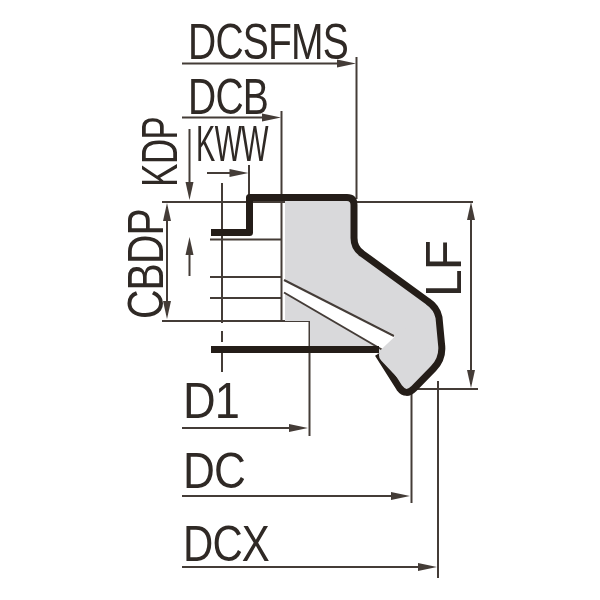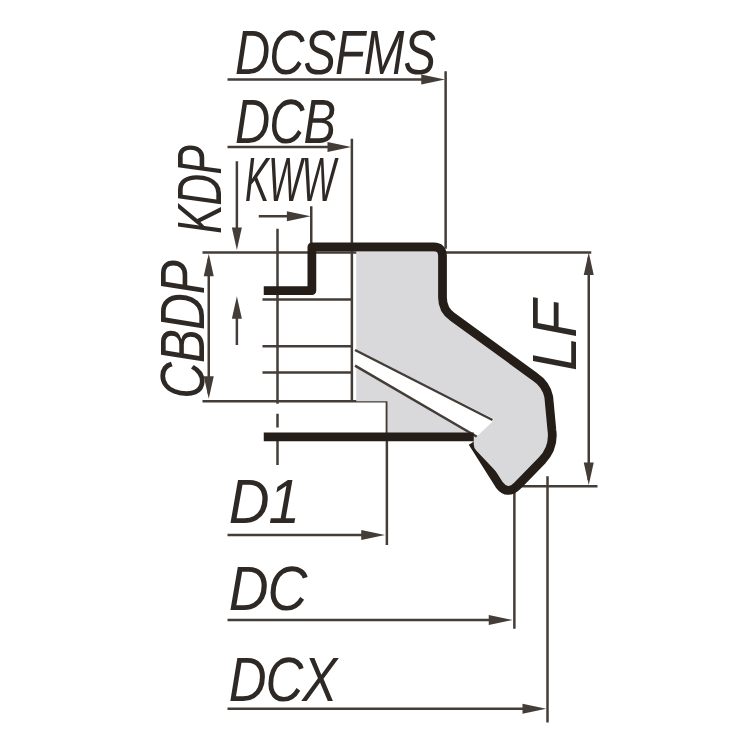--- a/index.html
+++ b/index.html
@@ -1,16 +1,16 @@
 <!DOCTYPE html>
 <html style="--outline: #241d18; --body-fill: #d9d9db; --dim-line: #443c37; --text: #2f2925; --background: #ffffff;"><head>
 <meta charset="utf-8">
 <style>
   html,body{margin:0;padding:0;background:#fff;}
-  #stage{position:relative;width:600px;height:600px;background:var(--background,#fff);overflow:hidden;font-style:italic;}
+  #stage{position:relative;width:600px;height:600px;background:var(--background,#fff);overflow:hidden;}
   svg{position:absolute;left:0;top:0;}
   .thin{stroke:var(--dim-line,#443c37);stroke-width:2;fill:none;stroke-linecap:butt;}
   .thick{stroke:var(--outline,#241d18);stroke-width:7;fill:none;stroke-linejoin:round;stroke-linecap:butt;}
   .insertstroke{stroke:var(--outline,#241d18);stroke-width:6;stroke-linejoin:round;}
   .fillgray{fill:var(--body-fill,#d9d9db);stroke:none;}
   .fillwhite{fill:var(--background,#ffffff);stroke:none;}
   .ah{fill:var(--dim-line,#443c37);stroke:none;}
   text{fill:var(--text,#2f2925);font-family:"Liberation Sans","DejaVu Sans",sans-serif;
        font-size:50px;letter-spacing:-1px;}
 </style>

